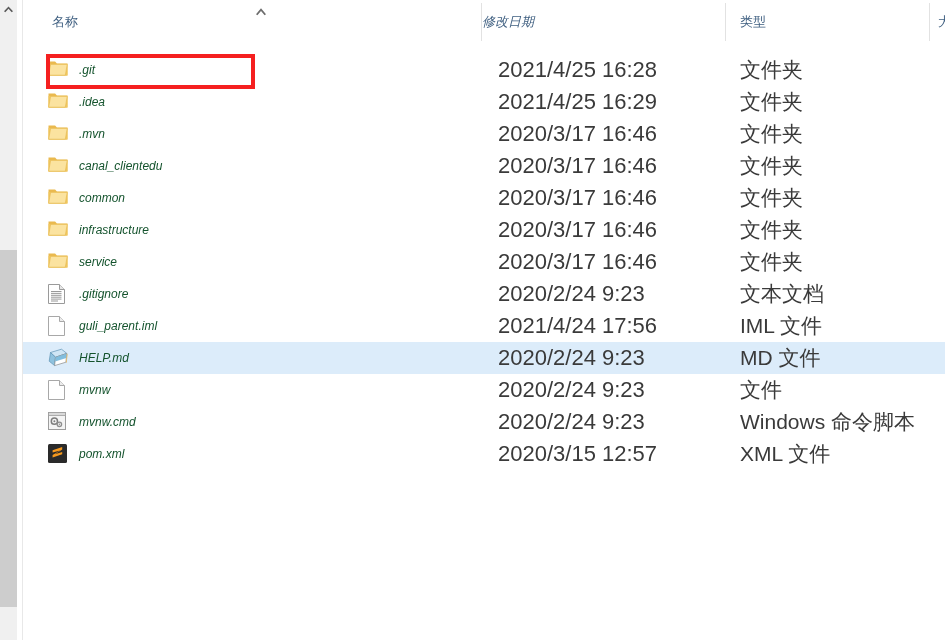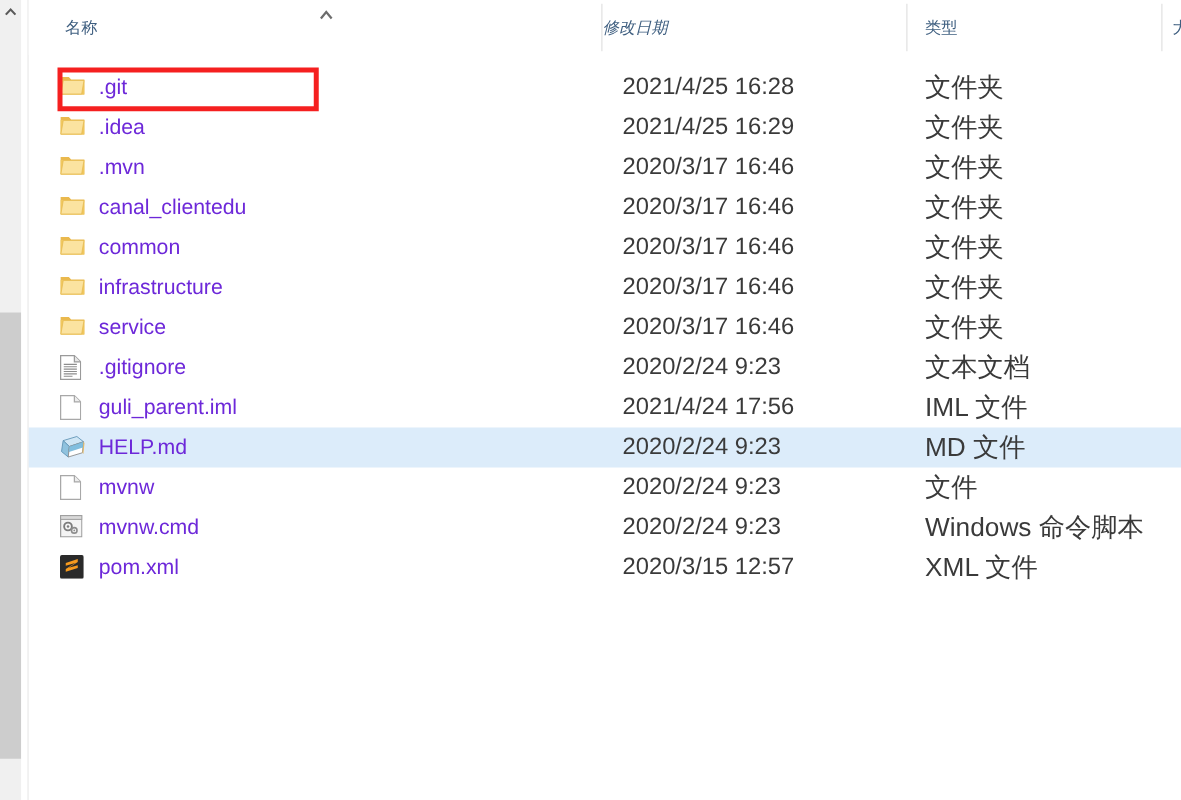--- a/index.html
+++ b/index.html
@@ -131,31 +131,32 @@
   .icon-box {
     width: 20px; height: 20px;
     margin-left: 25px;
     margin-right: 11px;
     flex: 0 0 auto;
     position: relative;
   }
   .icon-box svg { display: block; }
 
   .name-text {
-    font-size: 17px;
-    color: #6d28d9;
+    font-size: 12px;
+    color: #14532d;
     white-space: nowrap;
+    font-style: italic;
   }
 
   .cell-date {
     position: absolute;
     left: 475px; top: 0;
     height: 32px;
     display: flex; align-items: center;
-    font-size: 19px;
+    font-size: 22px;
     color: #3a3a3a;
     white-space: nowrap;
   }
   .cell-type {
     position: absolute;
     left: 717px; top: 0;
     height: 32px;
     display: flex; align-items: center;
     font-size: 21px;
     color: #3a3a3a;

